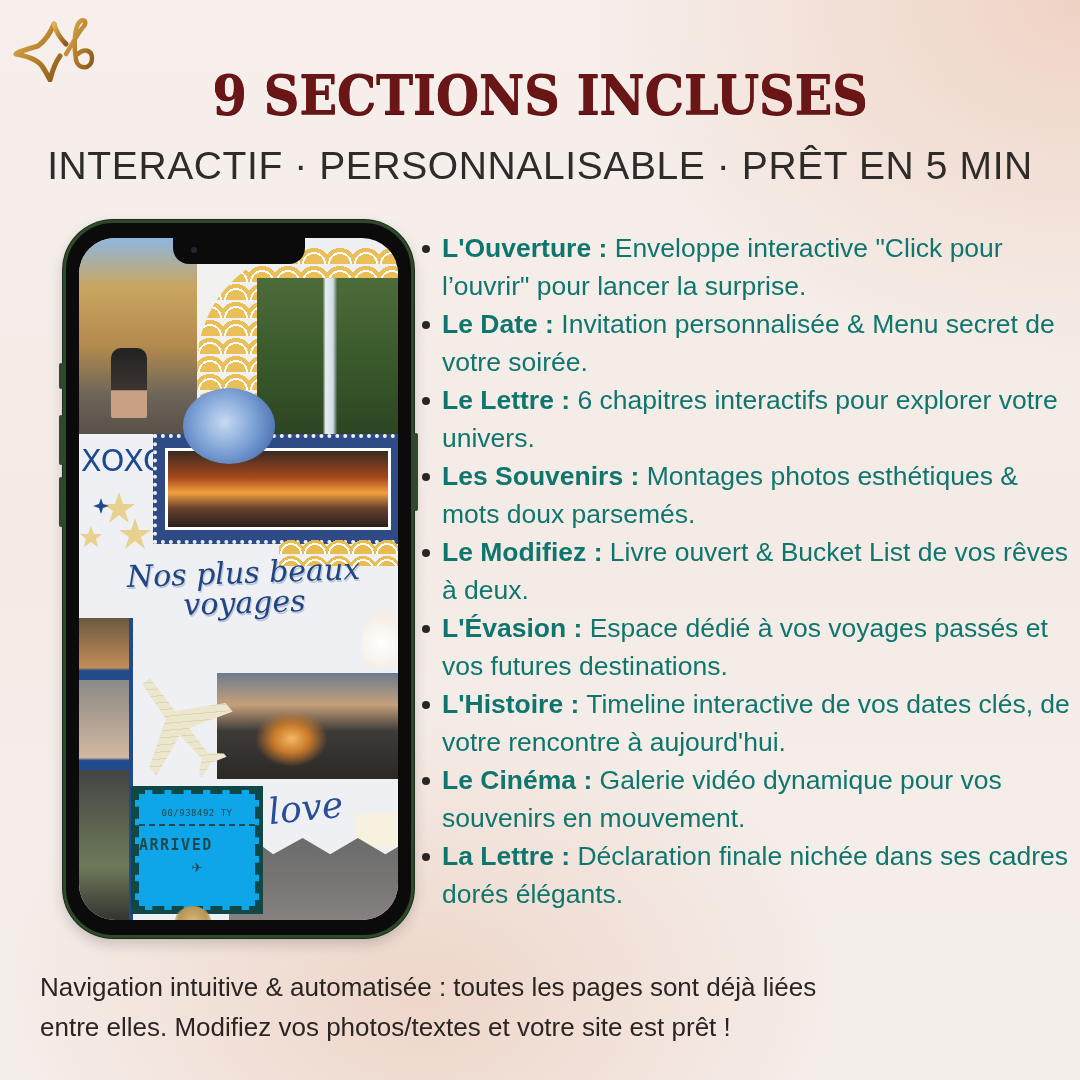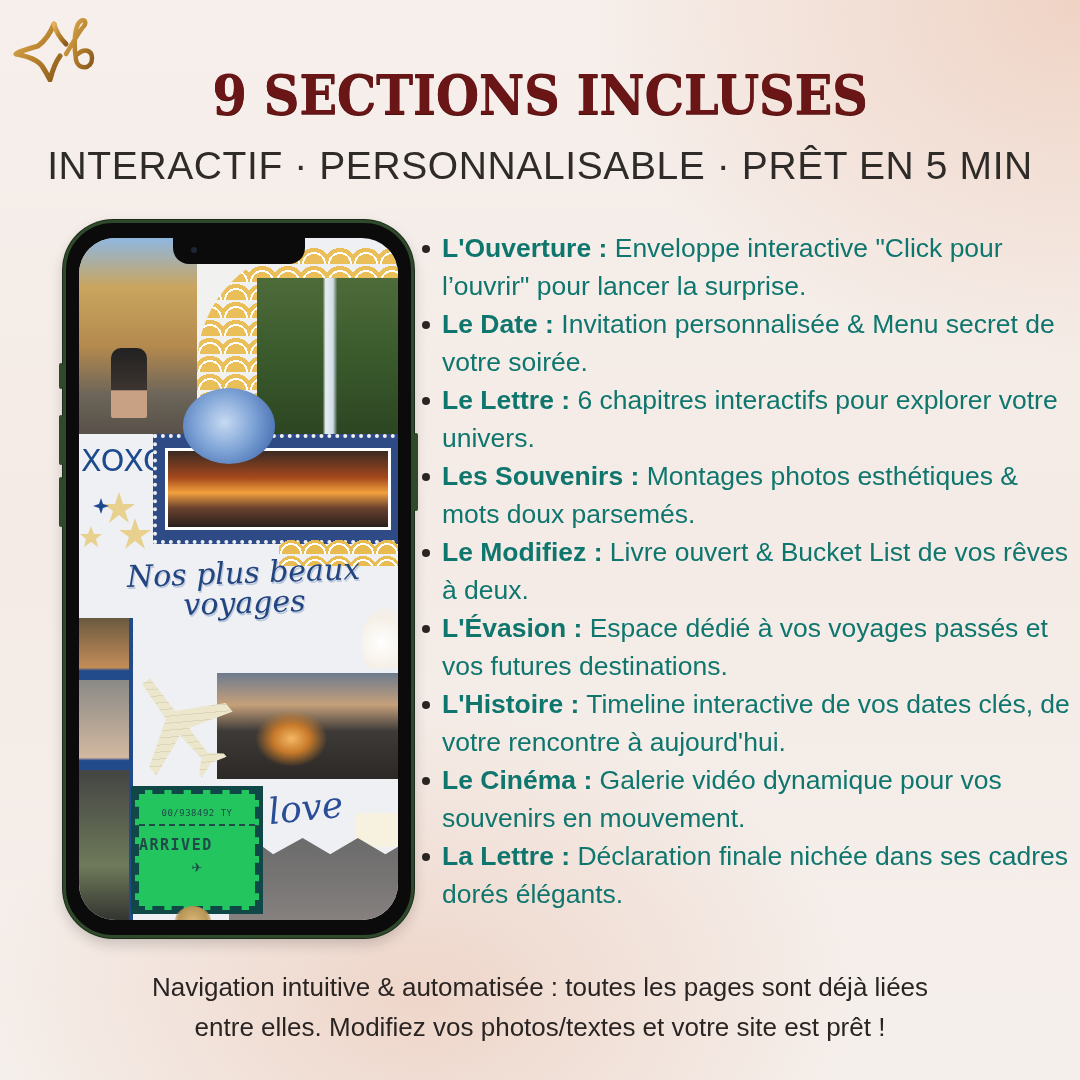--- a/index.html
+++ b/index.html
@@ -134,21 +134,21 @@
       radial-gradient(ellipse 36px 28px at 40% 62%, #f4b864 0%, #c87a2a 50%, rgba(0,0,0,0) 100%),
       linear-gradient(180deg, #6d7b8e 0%, #c5a07a 30%, #3d3a38 55%, #2c2825 100%);
     border-top: 5px solid #eef0f3; border-bottom: 5px solid #eef0f3;
   }
   .flower-white {
     left: 282px; top: 370px; width: 52px; height: 70px; border-radius: 50%;
     background: radial-gradient(circle at 40% 50%, #fff 0%, #f5efe6 55%, rgba(245,239,230,0) 100%);
   }
   .ticket {
     left: 54px; top: 550px; width: 128px; height: 124px;
-    background: #22c55e;
+    background: #0ea5e9;
     border: 6px dashed #104747;
     outline: 4px solid #104747;
     outline-offset: -2px;
     z-index: 3;
   }
   .ticket .code {
     position: absolute; top: 14px; left: 0; right: 0; text-align: center;
     font-family: "DejaVu Sans Mono", monospace; font-size: 9px; color: #204a4a; letter-spacing: 0.5px;
   }
   .ticket .dash {
@@ -189,21 +189,21 @@
   .sections li { position: relative; padding-left: 22px; }
   .sections li::before {
     content: ""; position: absolute; left: 2px; top: 16px; width: 8px; height: 8px;
     border-radius: 50%; background: #2a2523;
   }
   .sections .name { font-weight: bold; }
 
   
   .footer {
     position: absolute; left: 40px; width: 1000px; top: 967px;
-    text-align: center;
+    text-align: left;
     font-family: "Liberation Sans", sans-serif;
     font-size: 26px; line-height: 40px; color: #2a2523;
   }
 </style>
 </head>
 <body>
 
 <svg class="logo" viewBox="0 0 86 72">
   <defs>
     <linearGradient id="gold" x1="0" y1="0" x2="1" y2="1">

